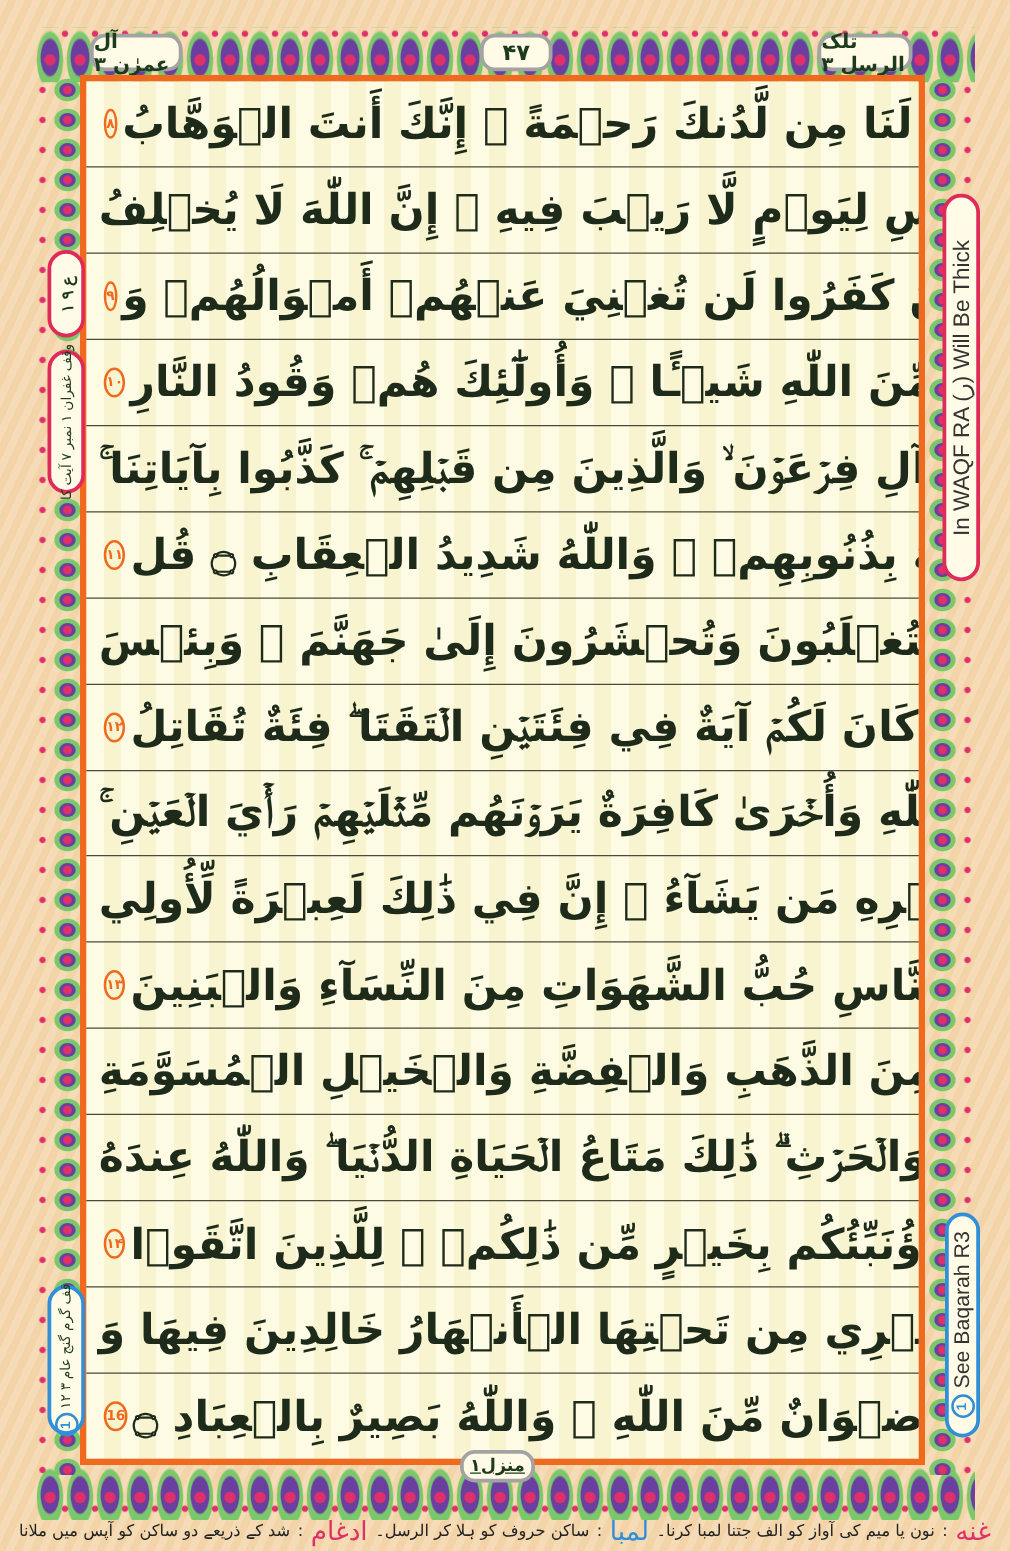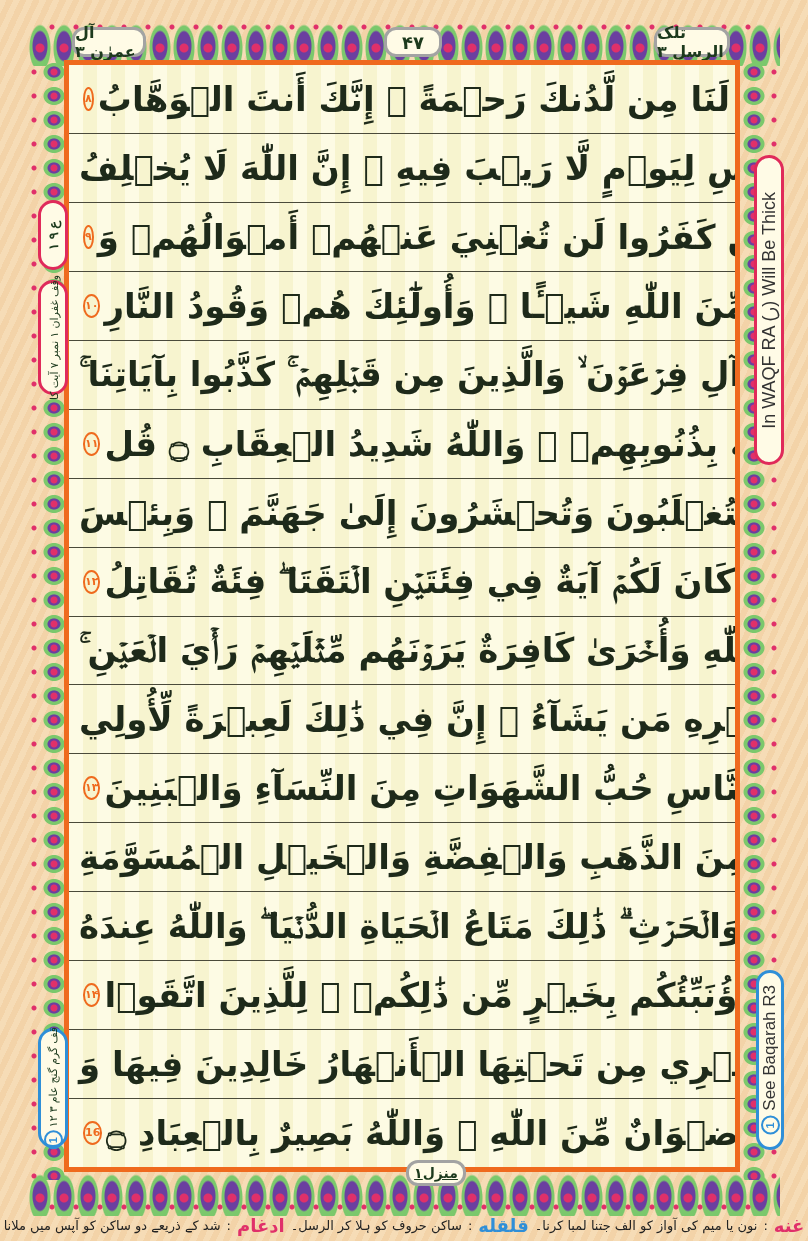--- a/index.html
+++ b/index.html
@@ -45,21 +45,21 @@
   .line span{display:inline-block;}
 
   
   .cart{position:absolute;height:30px;border:3px solid #a3a3a3;border-radius:12px;
     background:#fffbe6;display:flex;align-items:center;justify-content:center;
     font-family:"DejaVu Sans",sans-serif;font-weight:bold;color:#1d3a1d;font-size:16px;
     box-sizing:border-box;}
   .cart.surah{left:72px;top:27px;width:74px;}
   .cart.page{left:384px;top:27px;width:58px;font-size:18px;}
   .cart.juz{left:654px;top:27px;width:76px;justify-content:flex-end;}
-  .cart.manzil{left:406px;top:1160px;width:60px;height:26px;font-size:14px;text-decoration:underline;}
+  .cart.manzil{left:368px;top:1160px;width:60px;height:26px;font-size:14px;text-decoration:underline;}
 
   
   .vcart{position:absolute;border:3px solid #e02a5a;border-radius:16px;background:#fffbe6;
     box-sizing:border-box;display:flex;align-items:center;justify-content:center;}
   .vcart .vt{writing-mode:vertical-rl;transform:rotate(180deg);white-space:nowrap;
     font-family:"Liberation Sans",sans-serif;color:#333;}
   .vcart.waqf{left:754px;top:155px;width:30px;height:310px;}
   .vcart.waqf .vt{font-size:18px;}
   .vcart.ruku{left:38px;top:200px;width:30px;height:70px;}
   .vcart.ruku .vt{font-size:13px;color:#1d3a1d;font-weight:bold;}
@@ -69,21 +69,21 @@
   .vcart.baqarah .vt{font-size:17px;}
   .vcart.leftnote{left:38px;top:1028px;width:30px;height:120px;border-color:#2f8fd8;}
   .vcart.leftnote .vt{font-size:11px;color:#1d3a1d;}
   .circ{display:inline-block;width:15px;height:15px;border:2px solid #2f8fd8;border-radius:50%;
     color:#2f8fd8;font-size:11px;line-height:15px;text-align:center;font-weight:bold;}
 
   
   .legend{position:absolute;left:0;right:0;top:1212px;height:26px;direction:rtl;
     display:flex;justify-content:center;align-items:center;gap:6px;
     font-family:"DejaVu Sans",sans-serif;font-size:13px;color:#222;}
-  .legend .term{font-weight:bold;font-size:18px;}
+  .legend .term{font-weight:normal;font-size:21px;}
   .g{color:#e0306a;}
   .b{color:#2f8fd8;}
   .ayah-num{display:inline-block;width:20px;height:20px;border:2px solid #ef6a1e;border-radius:50%;
     font-size:11px;line-height:20px;text-align:center;color:#ef6a1e;vertical-align:middle;margin:0 4px;}
 </style>
 </head>
 <body>
 
 <div class="band top"></div>
 <div class="plus-row" style="top:22px"></div>
@@ -182,19 +182,19 @@
 </div>
 
 <div class="cart manzil">
   <span>منزل۱</span>
 </div>
 
 <div class="legend">
   <span class="term g">غنه</span>
     <span>:</span>
   <span>نون یا میم کی آواز کو الف جتنا لمبا کرنا۔</span>
-  <span class="term b">قلقله</span>
+  <span class="term b">لمبا</span>
     <span>:</span>
   <span>ساکن حروف کو ہلا کر الرسل۔</span>
   <span class="term g">ادغام</span>
     <span>:</span>
   <span>شد کے ذریعے دو ساکن کو آپس میں ملانا</span>
 </div>
 
 </body></html>

